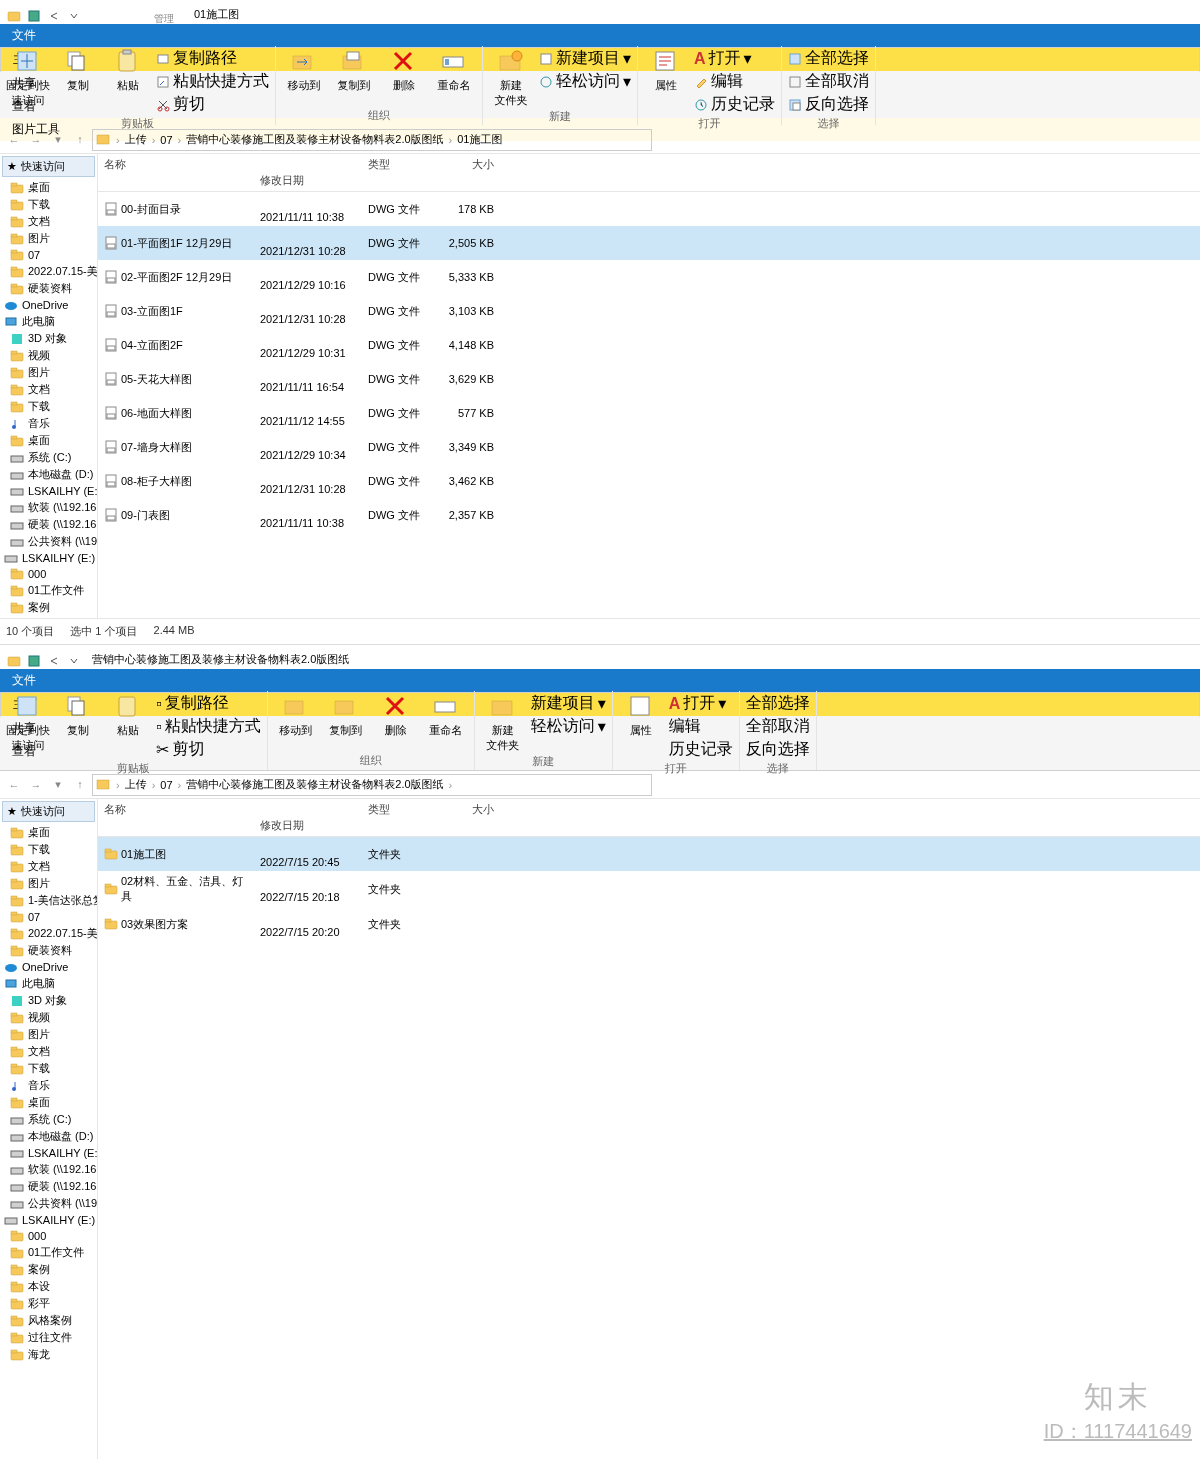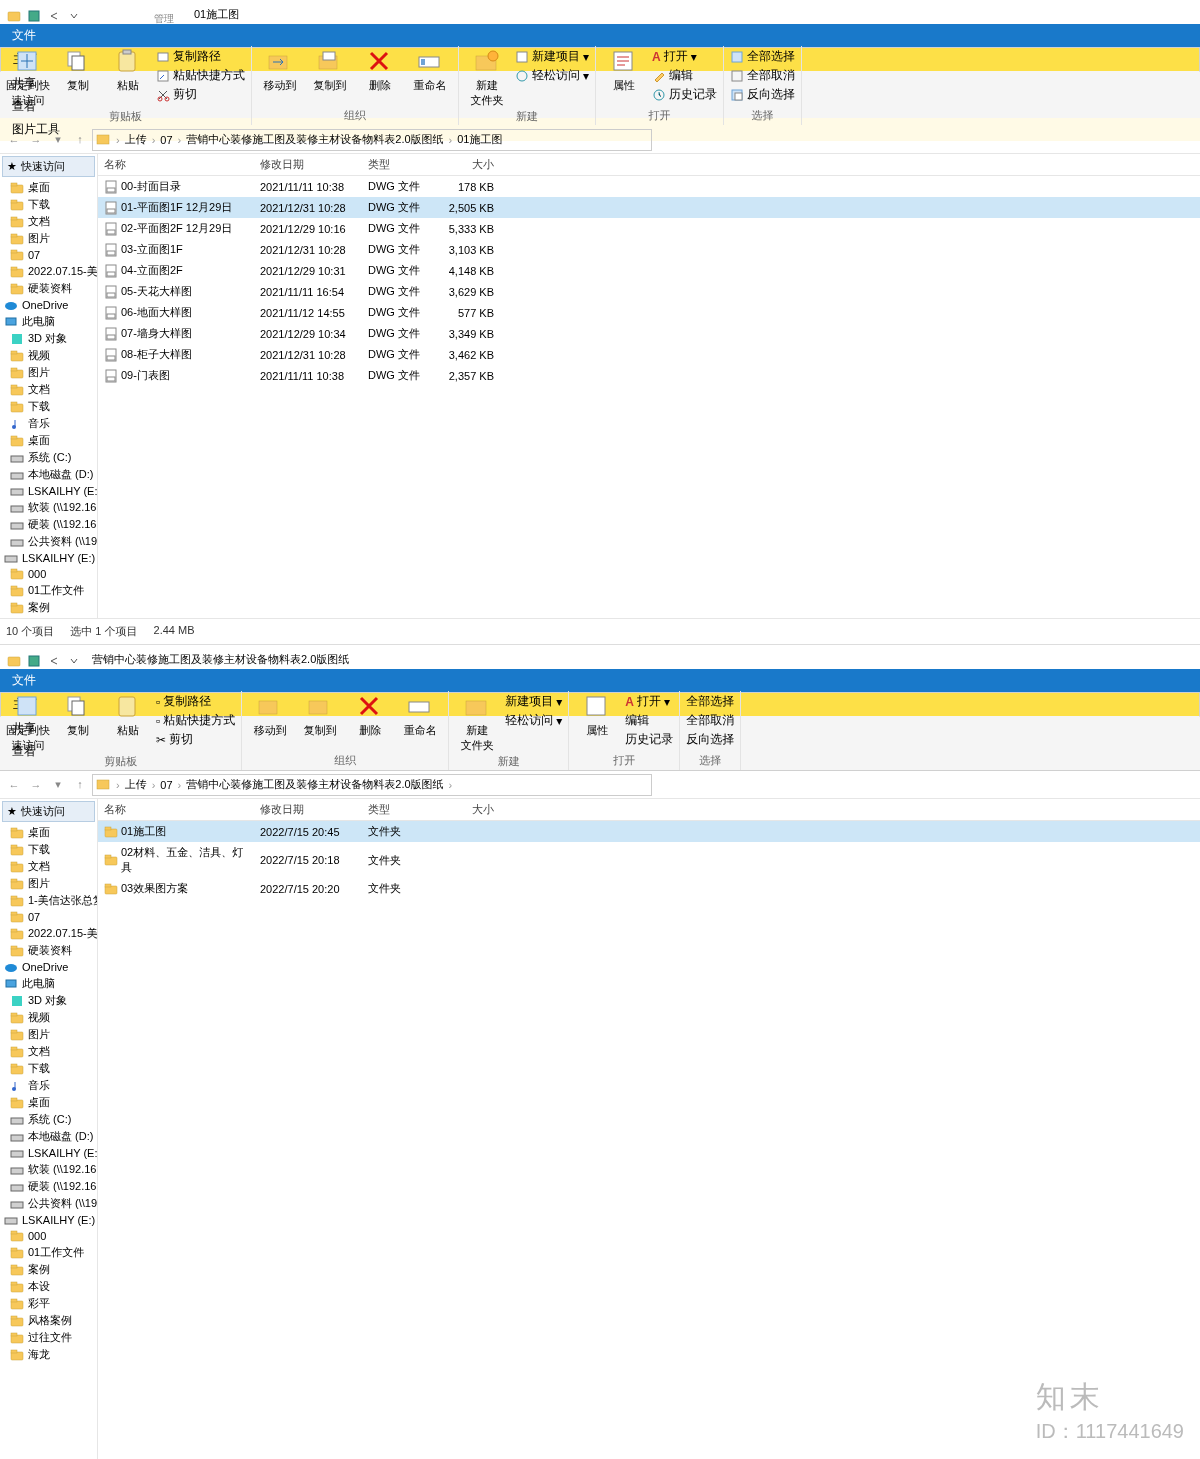--- a/index.html
+++ b/index.html
@@ -33,21 +33,21 @@
   .tabstrip .tab.file { background:#1979ca; color:#fff;}
   .tabstrip .tab.active { background:#fde047; border:1px solid #d0d0d0; border-bottom-color:#f5f5f5;}
   .tabstrip .tab.img-tool { background:#fffae6;}
   
   .ribbon { display:flex; height:80px; background:#f5f5f5; border-bottom:1px solid #d0d0d0;}
   .ribbon-group { border-right:1px solid #e3e3e3; padding:2px 6px; display:flex; flex-direction:column; justify-content:space-between;}
   .ribbon-group .grp-body { display:flex; align-items:flex-start; gap:6px; flex:1;}
   .ribbon-group .grp-label { text-align:center; font-size:11px; color:#666; padding-top:1px;}
   .rb-btn-large { display:flex; flex-direction:column; align-items:center; width:44px; text-align:center; font-size:11px; gap:2px;}
   .rb-btn-large .bigicon { width:28px;height:28px;}
-  .rb-stack { display:flex; flex-direction:column; gap:2px; font-size:12px;}
+  .rb-stack { display:flex; flex-direction:column; gap:2px; font-size:16px;}
   .rb-stack .row { display:flex; align-items:center; gap:3px;}
   .rb-btn-large.del .bigicon svg path{stroke:#d11;}
   
   .navbar { display:flex; align-items:center; height:28px; padding:2px 6px; gap:4px; border-bottom:1px solid #e6e6e6;}
   .nav-arrows { display:flex; gap:6px; color:#888;}
   .nav-arrows span{width:16px;text-align:center;}
   .breadcrumb { flex:0 0 auto; display:flex; align-items:center; border:1px solid #ccc; height:22px; padding:0 3px; min-width:560px;}
   .breadcrumb .fic{width:16px;height:16px;display:inline-block;margin-right:2px;}
   .breadcrumb .seg{padding:0 3px;}
   .breadcrumb .sep{color:#999;padding:0 2px;}
@@ -55,32 +55,32 @@
   .content { display:flex; height:464px; }
   .navpane { width:98px; overflow:hidden; border-right:1px solid #e6e6e6; background:#fff;}
   .np-hdr { background:#e6eef7; border:1px solid #b7cde2; margin:2px; padding:2px 4px; display:flex; align-items:center; gap:4px;}
   .np-item { display:flex; align-items:center; gap:4px; padding:1px 2px 1px 10px; white-space:nowrap; overflow:hidden;}
   .np-item.section{padding-left:4px; font-weight:500;}
   .np-item .nic{width:14px;height:14px;display:inline-block;flex:0 0 14px;}
   .filelist { flex:1; position:relative;}
   .fl-header { display:flex; border-bottom:1px solid #e6e6e6; font-size:11px; color:#444;}
   .fl-header .col, .fl-row .col { padding:3px 6px;}
   .col.name{width:156px;}
-  .col.date{width:108px;}
+  .col.date{width:108px;margin-top:16px;}
   .col.type{width:68px;}
   .col.size{width:70px;text-align:right;}
   .fl-row { display:flex; font-size:11px; align-items:center;}
   .fl-row .fic{width:14px;height:14px;display:inline-block;margin-right:3px;vertical-align:middle;}
   .fl-row.selected{background:#cde6f7;}
   .fl-row .col.name{display:flex;align-items:center;}
   .statusbar { border-top:1px solid #e6e6e6; padding:5px 6px; font-size:11px; color:#333; display:flex; gap:16px;}
   
-  .watermark { position:fixed; right:16px; bottom:14px; text-align:left; color:#bdbdbd; font-family:"Microsoft YaHei",sans-serif;}
+  .watermark { position:fixed; right:8px; bottom:14px; text-align:center; color:#bdbdbd; font-family:"Microsoft YaHei",sans-serif;}
   .watermark .logo{font-size:30px; letter-spacing:4px; color:#bbb;}
-  .watermark .idline{font-size:20px; color:#bbb;}
+  .watermark .idline{font-size:20px; color:#bbb;text-decoration:underline;}
   
   svg { display:block; }
   .ic-folder{fill:#f7c85a;stroke:#caa339;stroke-width:0.5;}
   .ic-dwg rect{fill:#fff;stroke:#8a8a8a;}
   .content.win2{height:720px;}
 </style>
 </head>
 <body>
 
 <div class="explorer-window">

